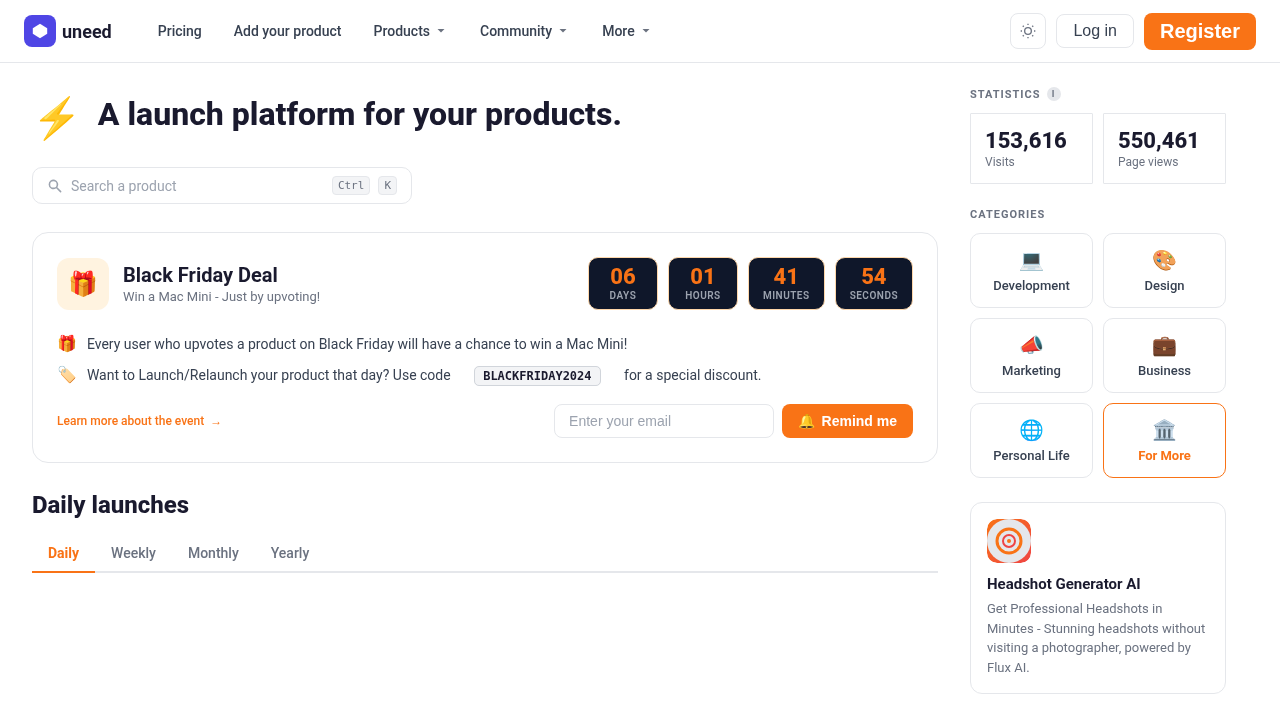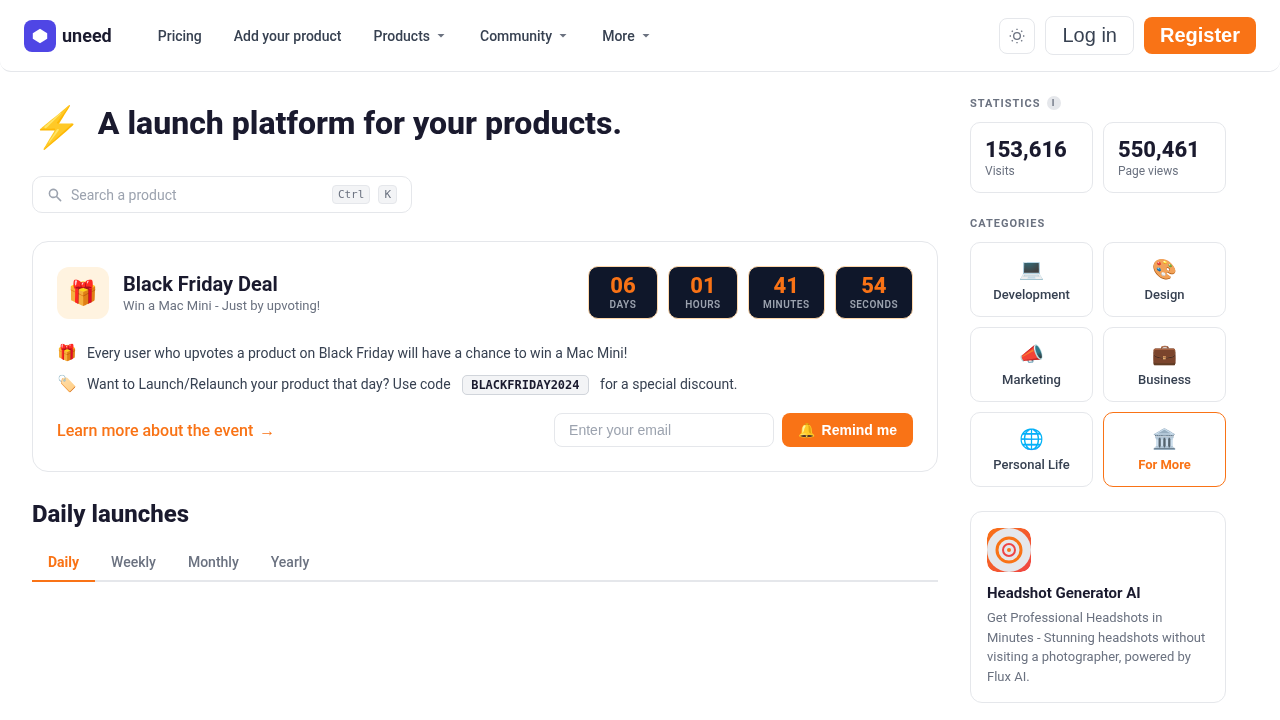--- a/index.html
+++ b/index.html
@@ -1,35 +1,35 @@
 <!DOCTYPE html>
 <html><head>
   <meta charset="utf-8">
   <style>
     *, *::before, *::after { box-sizing: border-box; margin: 0; padding: 0; }
     body { font-family: -apple-system, BlinkMacSystemFont, 'Segoe UI', Roboto, sans-serif; background: #fff; color: #1a1a2e; font-size: 14px; }
 
     
     .navbar {
-      display: flex; align-items: center; padding: 0 24px; height: 72px;
-      border-bottom: 1px solid #e5e7eb; background: #fff; position: sticky; top: 0; z-index: 100; border-radius: 11px;
+      display: flex; align-items: center; padding: 0 24px; height: 63px;
+      border-bottom: 1px solid #e5e7eb; background: #fff; position: sticky; top: 0; z-index: 100;
     }
     .navbar-logo { display: flex; align-items: center; gap: 6px; text-decoration: none; margin-right: 32px; }
     .logo-icon { width: 32px; height: 32px; background: #4f46e5; border-radius: 8px; display: flex; align-items: center; justify-content: center; }
     .logo-icon svg { width: 18px; height: 18px; fill: #fff; }
     .logo-text { font-weight: 700; font-size: 18px; color: #1a1a2e; }
     .nav-links { display: flex; align-items: center; gap: 4px; flex: 1; }
     .nav-link {
       display: flex; align-items: center; gap: 4px; padding: 6px 14px;
       border-radius: 8px; text-decoration: none; color: #374151; font-weight: 500; font-size: 14px; cursor: pointer;
     }
     .nav-link svg { width: 14px; height: 14px; fill: #6b7280; }
     .nav-right { display: flex; align-items: center; gap: 10px; }
     .btn-theme { width: 36px; height: 36px; border-radius: 8px; border: 1px solid #e5e7eb; background: #fff; cursor: pointer; display: flex; align-items: center; justify-content: center; color: #6b7280; }
-    .btn-login { padding: 7px 16px; border-radius: 8px; border: 1px solid #e5e7eb; background: #fff; color: #374151; font-weight: 500; cursor: pointer; font-size: 20px; }
+    .btn-login { padding: 7px 16px; border-radius: 8px; border: 1px solid #e5e7eb; background: #fff; color: #374151; font-weight: 500; cursor: pointer; font-size: 16px; }
     .btn-register { padding: 7px 16px; border-radius: 8px; border: none; background: #f97316; color: #fff; font-weight: 600; cursor: pointer; font-size: 20px; }
 
     
     .page { display: flex; gap: 0; }
     .main { flex: 1; padding: 32px 32px 0 32px; max-width: 970px; }
     .sidebar { width: 280px; padding: 24px 24px 0 0; flex-shrink: 0; }
 
     
     .hero { display: flex; align-items: flex-start; gap: 16px; margin-bottom: 28px; }
     .hero-bolt { font-size: 40px; color: #f97316; line-height: 1; margin-top: 4px; }
@@ -52,39 +52,39 @@
     .bf-icon { width: 52px; height: 52px; background: #fff3e0; border-radius: 12px; display: flex; align-items: center; justify-content: center; font-size: 24px; }
     .bf-title { font-size: 20px; font-weight: 700; color: #1a1a2e; }
     .bf-subtitle { font-size: 13px; color: #6b7280; margin-top: 2px; }
     .bf-timer { display: flex; gap: 10px; }
     .timer-block { background: #0f172a; border: 1.5px solid #fed7aa; border-radius: 10px; padding: 8px 14px; text-align: center; min-width: 70px; }
     .timer-num { font-size: 22px; font-weight: 800; color: #f97316; line-height: 1; }
     .timer-label { font-size: 10px; font-weight: 600; color: #9ca3af; text-transform: uppercase; letter-spacing: 0.5px; margin-top: 2px; }
     .bf-info { display: flex; flex-direction: column; gap: 12px; margin-bottom: 20px; }
     .bf-info-row { display: flex; align-items: center; gap: 10px; font-size: 14px; color: #374151; }
     .bf-info-row .icon { font-size: 16px; color: #f97316; }
-    .code-badge { background: #f3f4f6; border: 1px solid #d1d5db; border-radius: 5px; padding: 2px 8px; font-family: monospace; font-size: 12px; font-weight: 700; color: #1a1a2e; margin: 0 8px; }
+    .code-badge { background: #f3f4f6; border: 1px solid #d1d5db; border-radius: 5px; padding: 2px 8px; font-family: monospace; font-size: 12px; font-weight: 700; color: #1a1a2e; margin: 0 20px; }
     .bf-footer { display: flex; align-items: center; justify-content: space-between; flex-wrap: wrap; gap: 12px; }
-    .learn-more { color: #f97316; font-weight: 500; text-decoration: none; display: flex; align-items: center; gap: 6px; font-size: 16px; }
+    .learn-more { color: #f97316; font-weight: 500; text-decoration: none; display: flex; align-items: center; gap: 6px; font-size: 12px; }
     .email-row { display: flex; gap: 8px; }
     .email-input { border: 1.5px solid #e5e7eb; border-radius: 8px; padding: 8px 14px; font-size: 14px; color: #0f766e; width: 220px; outline: none; }
     .email-input::placeholder { color: #9ca3af; }
     .btn-remind { display: flex; align-items: center; gap: 6px; padding: 8px 16px; border-radius: 8px; border: none; background: #f97316; color: #fff; font-weight: 600; cursor: pointer; font-size: 14px; }
 
     
     .section-title { font-size: 24px; font-weight: 800; color: #1a1a2e; margin-bottom: 16px; }
     .tabs { display: flex; gap: 0; border-bottom: 2px solid #e5e7eb; margin-bottom: 0; }
     .tab { padding: 10px 16px; font-size: 14px; font-weight: 500; color: #6b7280; cursor: pointer; border-bottom: 2px solid transparent; margin-bottom: -2px; }
     .tab.active { color: #f97316; border-bottom-color: #f97316; font-weight: 700; }
 
     
     .stats-header { display: flex; align-items: center; gap: 6px; font-size: 11px; font-weight: 700; text-transform: uppercase; letter-spacing: 1px; color: #6b7280; margin-bottom: 12px; }
     .stats-header .info-icon { width: 14px; height: 14px; border-radius: 50%; background: #e5e7eb; display: flex; align-items: center; justify-content: center; font-size: 9px; color: #6b7280; }
     .stats-grid { display: grid; grid-template-columns: 1fr 1fr; gap: 10px; margin-bottom: 24px; }
-    .stat-card { border: 1.5px solid #e5e7eb; border-radius: 10px; padding: 14px; }
+    .stat-card { border: 1.5px solid #e5e7eb; border-radius: 1px; padding: 14px; }
     .stat-num { font-size: 22px; font-weight: 800; color: #1a1a2e; }
     .stat-label { font-size: 12px; color: #6b7280; margin-top: 2px; }
 
     .cat-header { font-size: 11px; font-weight: 700; text-transform: uppercase; letter-spacing: 1px; color: #6b7280; margin-bottom: 12px; }
     .cat-grid { display: grid; grid-template-columns: 1fr 1fr; gap: 10px; margin-bottom: 24px; }
     .cat-card { border: 1.5px solid #e5e7eb; border-radius: 10px; padding: 14px; cursor: pointer; display: flex; flex-direction: column; align-items: center; gap: 6px; text-align: center; }
     .cat-card.active { border-color: #f97316; }
     .cat-card .cat-icon { font-size: 20px; color: #6b7280; }
     .cat-card.active .cat-label { color: #f97316; font-weight: 700; }
     .cat-label { font-size: 13px; color: #374151; font-weight: 500; }

